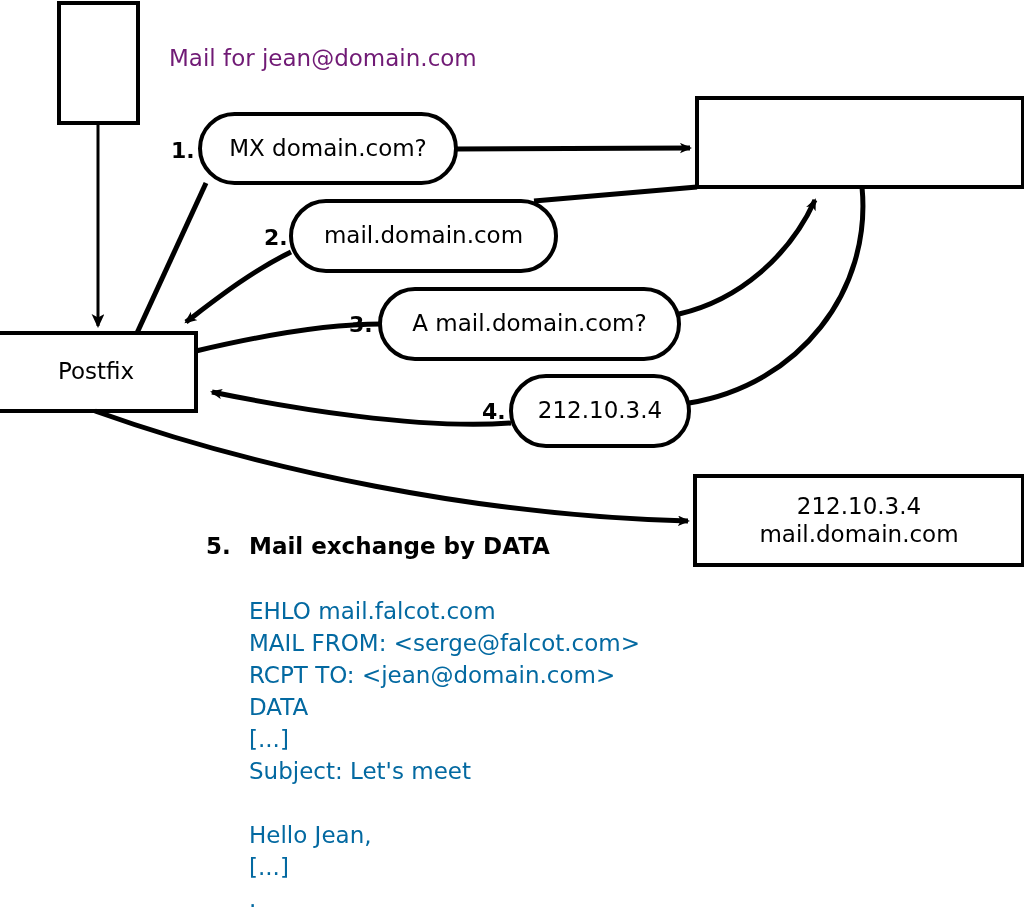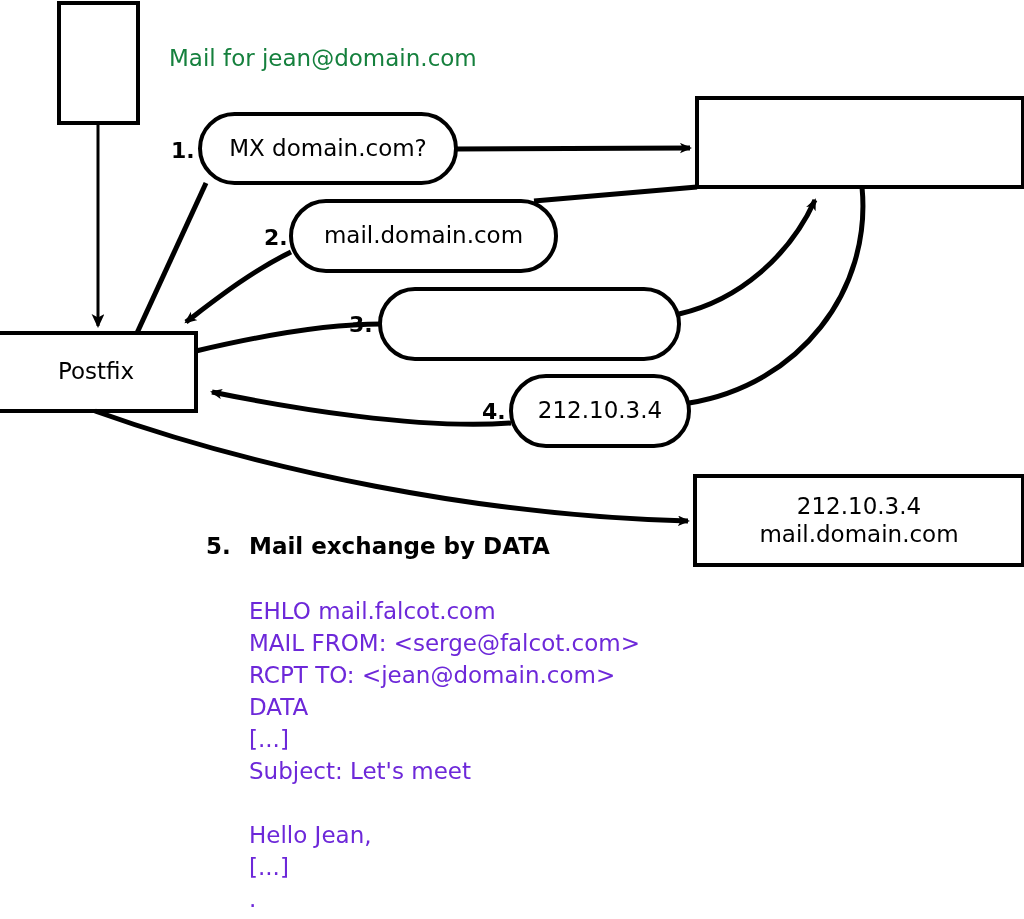--- a/index.html
+++ b/index.html
@@ -41,40 +41,40 @@
   .step-num {
     position: absolute;
     font-size: 22px;
     font-weight: bold;
     color: #000000;
     white-space: pre;
   }
   .plain-label {
     position: absolute;
     font-size: 23px;
-    color: #15803d;
+    color: #701a75;
     white-space: pre;
   }
   .smtp-head {
     position: absolute;
     font-size: 23px;
     font-weight: bold;
     color: #000000;
     white-space: pre;
   }
   .smtp-head-text {
     font-weight: bold;
   }
   #smtp-lines {
     position: absolute;
     left: 249px;
     top: 595px;
     font-size: 23px;
     line-height: 32px;
-    color: #6d28d9;
+    color: #0369a1;
     white-space: pre;
   }
   #smtp-lines .smtp-line {
     display: block;
     min-height: 32px;
   }
 </style>
 </head>
 <body>
 
@@ -130,20 +130,21 @@
   <div class="node-text" style="left:-4px; top:333px; width:200px; height:78px;">Postfix</div>
 
 
   <div class="node-text" style="left:695px; top:476px; width:328px; height:44px; align-items:flex-end;">212.10.3.4</div>
   <div class="node-text" style="left:695px; top:521px; width:328px; height:44px; align-items:flex-start;">mail.domain.com</div>
 
   <div class="plain-label" style="left:169px; top:45px;">Mail for jean@domain.com</div>
 
   <div class="node-text" style="left:200px; top:114px; width:256px; height:69px;">MX domain.com?</div>
   <div class="node-text" style="left:291px; top:201px; width:265px; height:70px;">mail.domain.com</div>
+  <div class="node-text" style="left:380px; top:289px; width:299px; height:70px;">A mail.domain.com?</div>
   <div class="node-text" style="left:511px; top:376px; width:178px; height:70px;">212.10.3.4</div>
 
   <div class="step-num" style="left:171px; top:138px;">1.</div>
   <div class="step-num" style="left:264px; top:225px;">2.</div>
   <div class="step-num" style="left:349px; top:312px;">3.</div>
   <div class="step-num" style="left:482px; top:399px;">4.</div>
 
   <div class="smtp-head" style="left:206px; top:533px;">5.</div>
   <div class="smtp-head smtp-head-text" style="left:249px; top:533px;">Mail exchange by DATA</div>
 

